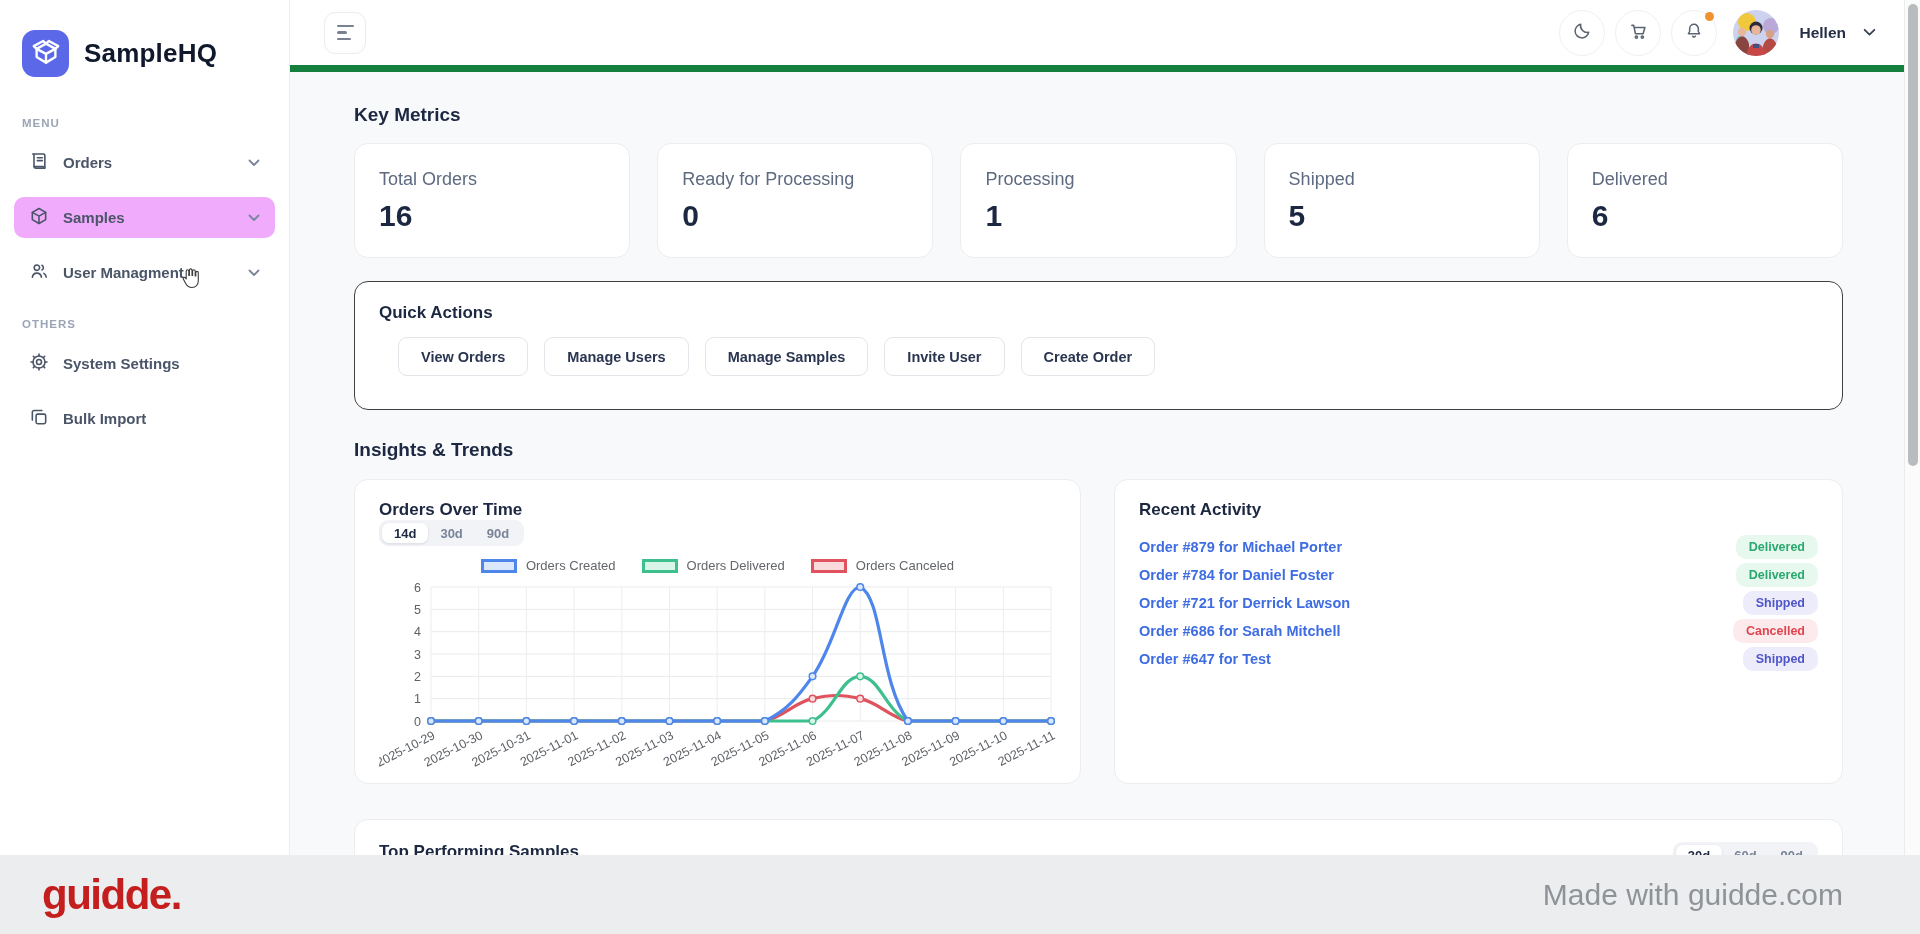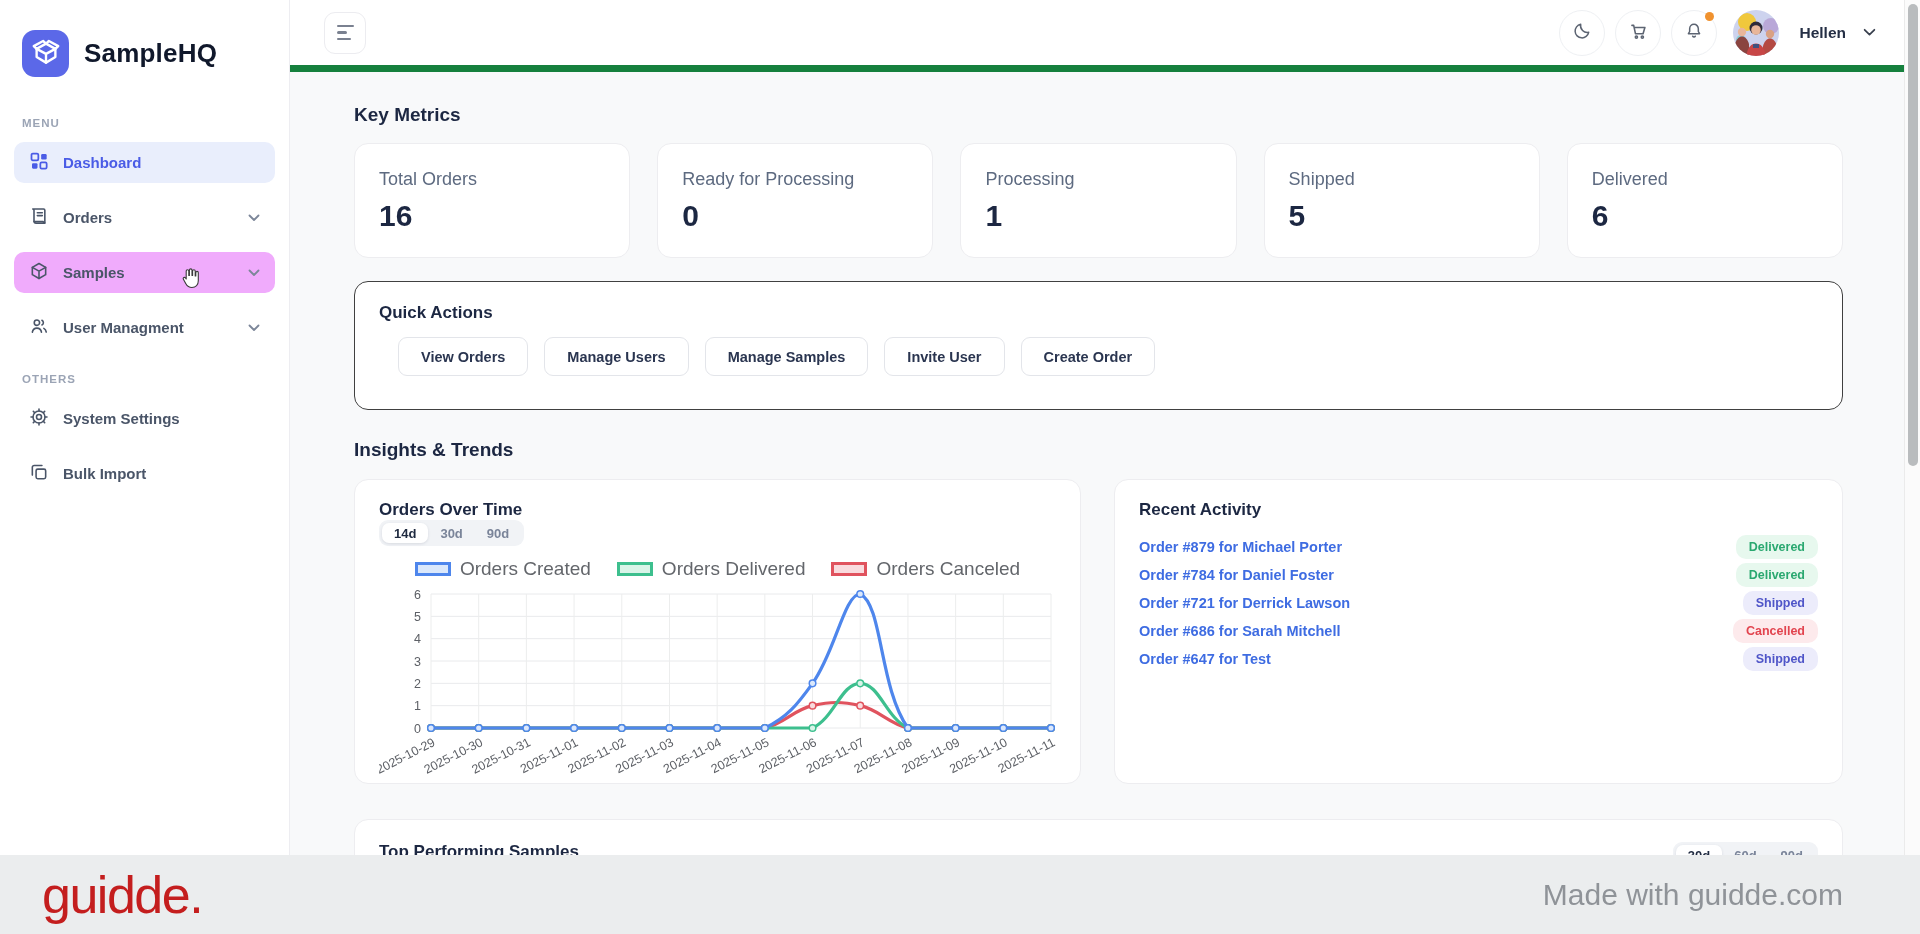--- a/index.html
+++ b/index.html
@@ -58,37 +58,37 @@
   .charts-row { display:flex; gap:33px; margin-top:18px; }
   .panel { background:#fff; border:1px solid #ededf0; border-radius:14px; height:305px; padding:20px 24px; }
   .chart-card { width:727px; }
   .activity-card { flex:1; }
   .panel-header { display:flex; justify-content:space-between; align-items:flex-start;flex-direction:column; }
   .range-pills { background:#f1f3f6; border-radius:9px; padding:3px; display:flex; }
   .pill { height:20px; padding:5px 12px; font-size:13px; font-weight:600; color:#7a8499; display:flex;
           align-items:center; border-radius:7px; cursor:pointer; background:transparent; border:none; font-family:inherit; }
   .pill.active { background:#fff; color:#1f2a40; box-shadow:0 1px 3px rgba(30,40,70,.12); }
   .legend-row { display:flex; justify-content:center; gap:26px; margin-top:12px; align-items:center; }
-  .legend-item { display:flex; align-items:center; gap:9px; font-size:19px; color:#63666b; }
+  .legend-item { display:flex; align-items:center; gap:9px; font-size:13px; color:#63666b; }
   .legend-swatch { width:36px; height:14px; border:3px solid; }
   #orders-svg { display:block; margin-top:6px; }
   #orders-svg text { font-size:12.5px; fill:#5d6066; }
   .act-rows { margin-top:13px; }
   .act-row { display:flex; justify-content:space-between; align-items:center; height:28px; }
   .act-link { color:#3e6ce2; font-size:14.5px; font-weight:600; cursor:pointer; }
   .badge { font-size:12.5px; font-weight:600; padding:5px 13px; border-radius:10px; }
   .badge.delivered { background:#e7f8ee; color:#2aa870; }
   .badge.shipped   { background:#ececfb; color:#4f55c8; }
   .badge.cancelled { background:#fdeaec; color:#e2444f; }
   .samples-card { margin-top:35px; background:#fff; border:1px solid #ededf0; border-radius:14px;
                   padding:22px 24px; height:140px; display:flex; justify-content:space-between; align-items:flex-start; }
   
   .footer { position:absolute; left:0; right:0; bottom:0; height:79px; background:#ebedee; z-index:40;
             display:flex; align-items:center; justify-content:space-between; padding:0 77px 0 42px; }
-  .guidde-logo { color:#c41e1e; font-size:52px; font-weight:400; letter-spacing:-1.5px;text-align:right; }
+  .guidde-logo { color:#c41e1e; font-size:42px; font-weight:700; letter-spacing:-1.5px;text-align:right; }
   .made-with { color:#8f9398; font-size:30px; font-weight:400; }
   .scrollbar { position:absolute; right:0; top:0; width:16px; height:855px; background:#fbfbfb;
                border-left:1px solid #ebebeb; z-index:6; }
   .scroll-thumb { position:absolute; left:3px; top:4px; width:10px; height:462px; background:#b9bcbe; border-radius:6px; cursor:pointer; }
 </style>
 </head>
 <body>
 
 <aside class="sidebar">
   <div class="brand">
@@ -99,31 +99,20 @@
           <path d="M4.5 9.5L12 13.5l7.5-4M12 13.5v7"></path>
           <path d="M4.5 9.5L2.2 7.3 9.7 3.2 12 5.3M19.5 9.5l2.3-2.2-7.5-4.1L12 5.3M4.5 9.5L12 5.3l7.5 4.2"></path>
         </svg>
       </span>
     </div>
     <div class="brand-name">SampleHQ</div>
   </div>
 
   <div class="side-label">MENU</div>
 
-  <div class="side-item active">
-    <span>
-      <svg width="20" height="20" viewBox="0 0 24 24">
-        <rect x="3" y="3" width="8.2" height="8.2" rx="1.6" fill="none" stroke="currentColor" stroke-width="2.1"></rect>
-        <rect x="14.6" y="3.6" width="6.6" height="6.6" rx="1.4" fill="currentColor"></rect>
-        <rect x="3.6" y="14.6" width="6.6" height="6.6" rx="1.4" fill="currentColor"></rect>
-        <rect x="13.6" y="13.6" width="7.6" height="7.6" rx="1.6" fill="none" stroke="currentColor" stroke-width="2.1"></rect>
-      </svg>
-    </span>
-    <span>Dashboard</span>
-  </div>
 
   <div class="side-item">
     <span>
       <svg width="20" height="20" viewBox="0 0 24 24" fill="none" stroke="currentColor" stroke-width="1.9" stroke-linejoin="round" stroke-linecap="round">
         <path d="M7.5 3.5h10a1.5 1.5 0 0 1 1.5 1.5v15.5H8.5A2.5 2.5 0 0 1 6 18V5a1.5 1.5 0 0 0-1.5-1.5h3z"></path>
         <path d="M19 20.5a2 2 0 0 1-2-2H6"></path>
         <path d="M10 8h6M10 11.5h6"></path>
       </svg>
     </span>
     <span>Orders</span>

